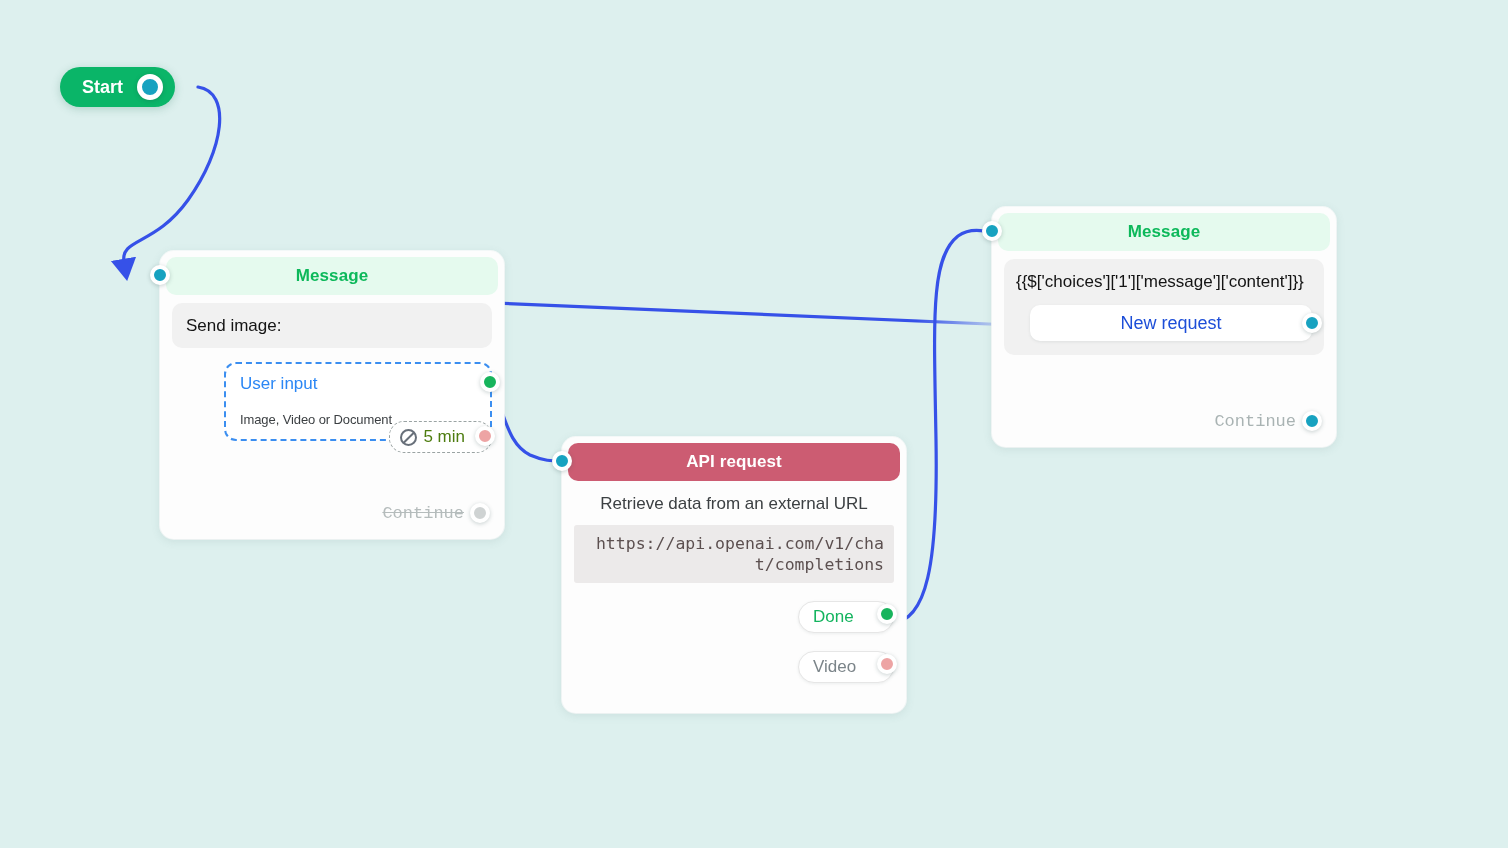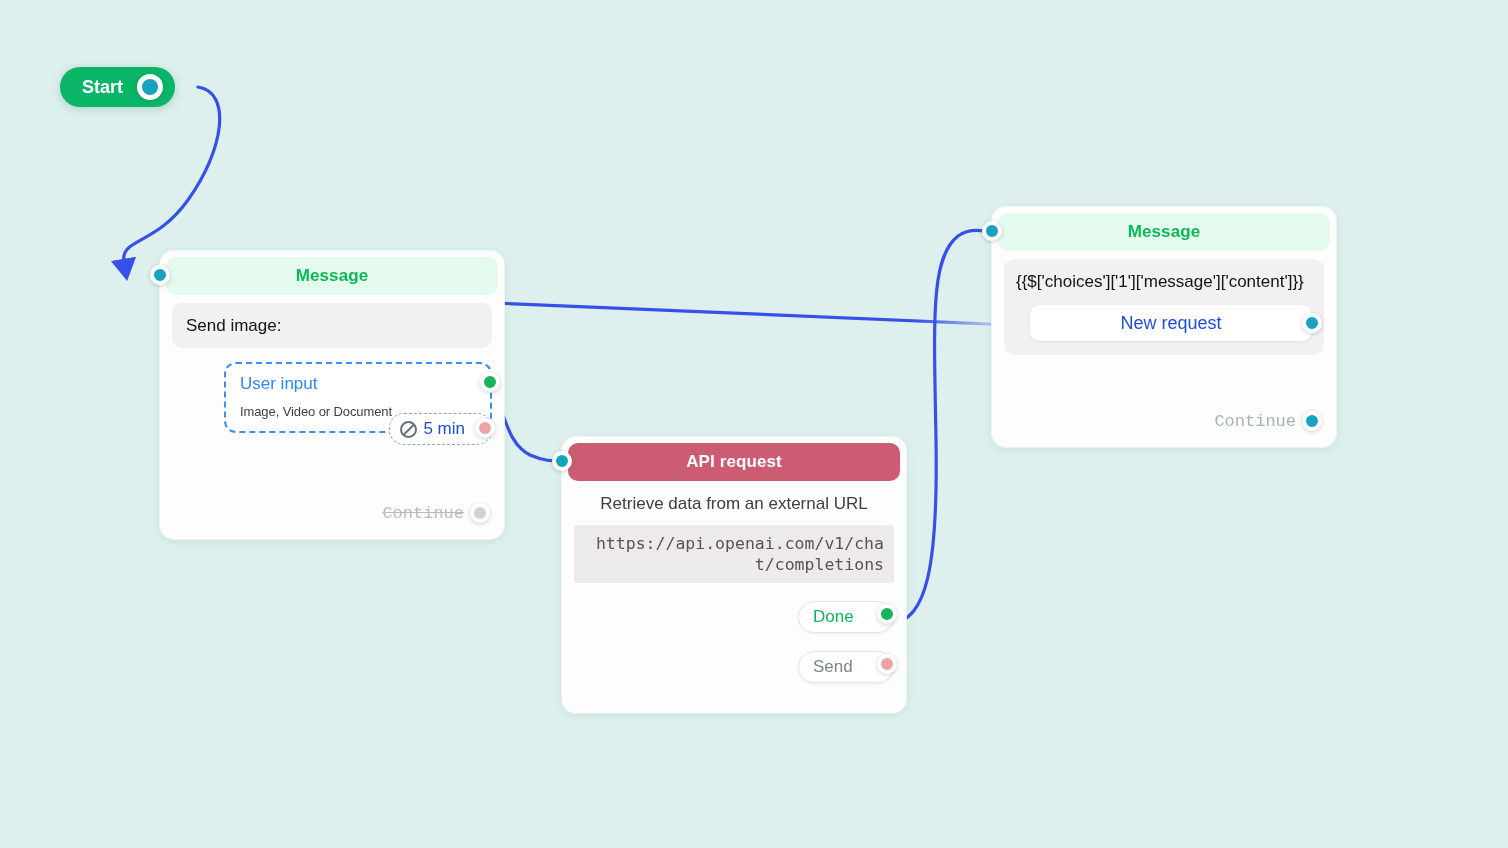--- a/index.html
+++ b/index.html
@@ -133,42 +133,42 @@
     margin: 14px 0 0 52px;
     border: 2px dashed #3b8ef0;
     border-radius: 12px;
     background: #ffffff;
     padding: 10px 14px 12px 14px;
   }
   .userinput-title {
     color: #2b87f5;
     font-size: 17px;
     font-weight: normal;
-    margin-bottom: 10px;
+    margin-bottom: 18px;
   }
   .userinput-sub {
     color: #3b3f42;
     font-size: 13px;
     letter-spacing: -0.1px;
   }
 
   .timeout-pill {
     position: absolute;
     right: -2px;
     bottom: -14px;
     height: 30px;
     border: 1px dashed #9aa3a3;
     border-radius: 15px;
     background: #ffffff;
     display: flex;
     align-items: center;
     gap: 6px;
     padding: 0 26px 0 10px;
     font-size: 17px;
-    color: #1d4ed8;
+    color: #4d7c0f;
   }
   .ban-icon {
     display: inline-block;
     width: 17px;
     height: 17px;
     position: relative;
   }
   .ban-icon::before {
     content: "";
     position: absolute;
@@ -342,21 +342,21 @@
     <div class="node-body">
       <div class="api-desc">Retrieve data from an external URL</div>
       <div class="api-url">https://api.openai.com/v1/chat/completions</div>
 
       <div class="out-pill done">
         <span>Done</span>
         <span class="port port-green" style="right:-4px; top:2px;"></span>
       </div>
 
       <div class="out-pill error">
-        <span>Send</span>
+        <span>Video</span>
         <span class="port port-salmon" style="right:-4px; top:2px;"></span>
       </div>
     </div>
   </div>
 
   <div class="node" id="node-message-right">
     <div class="port port-teal" style="left:-10px; top:14px;"></div>
 
     <div class="node-header header-message">
       <span>Message</span>

